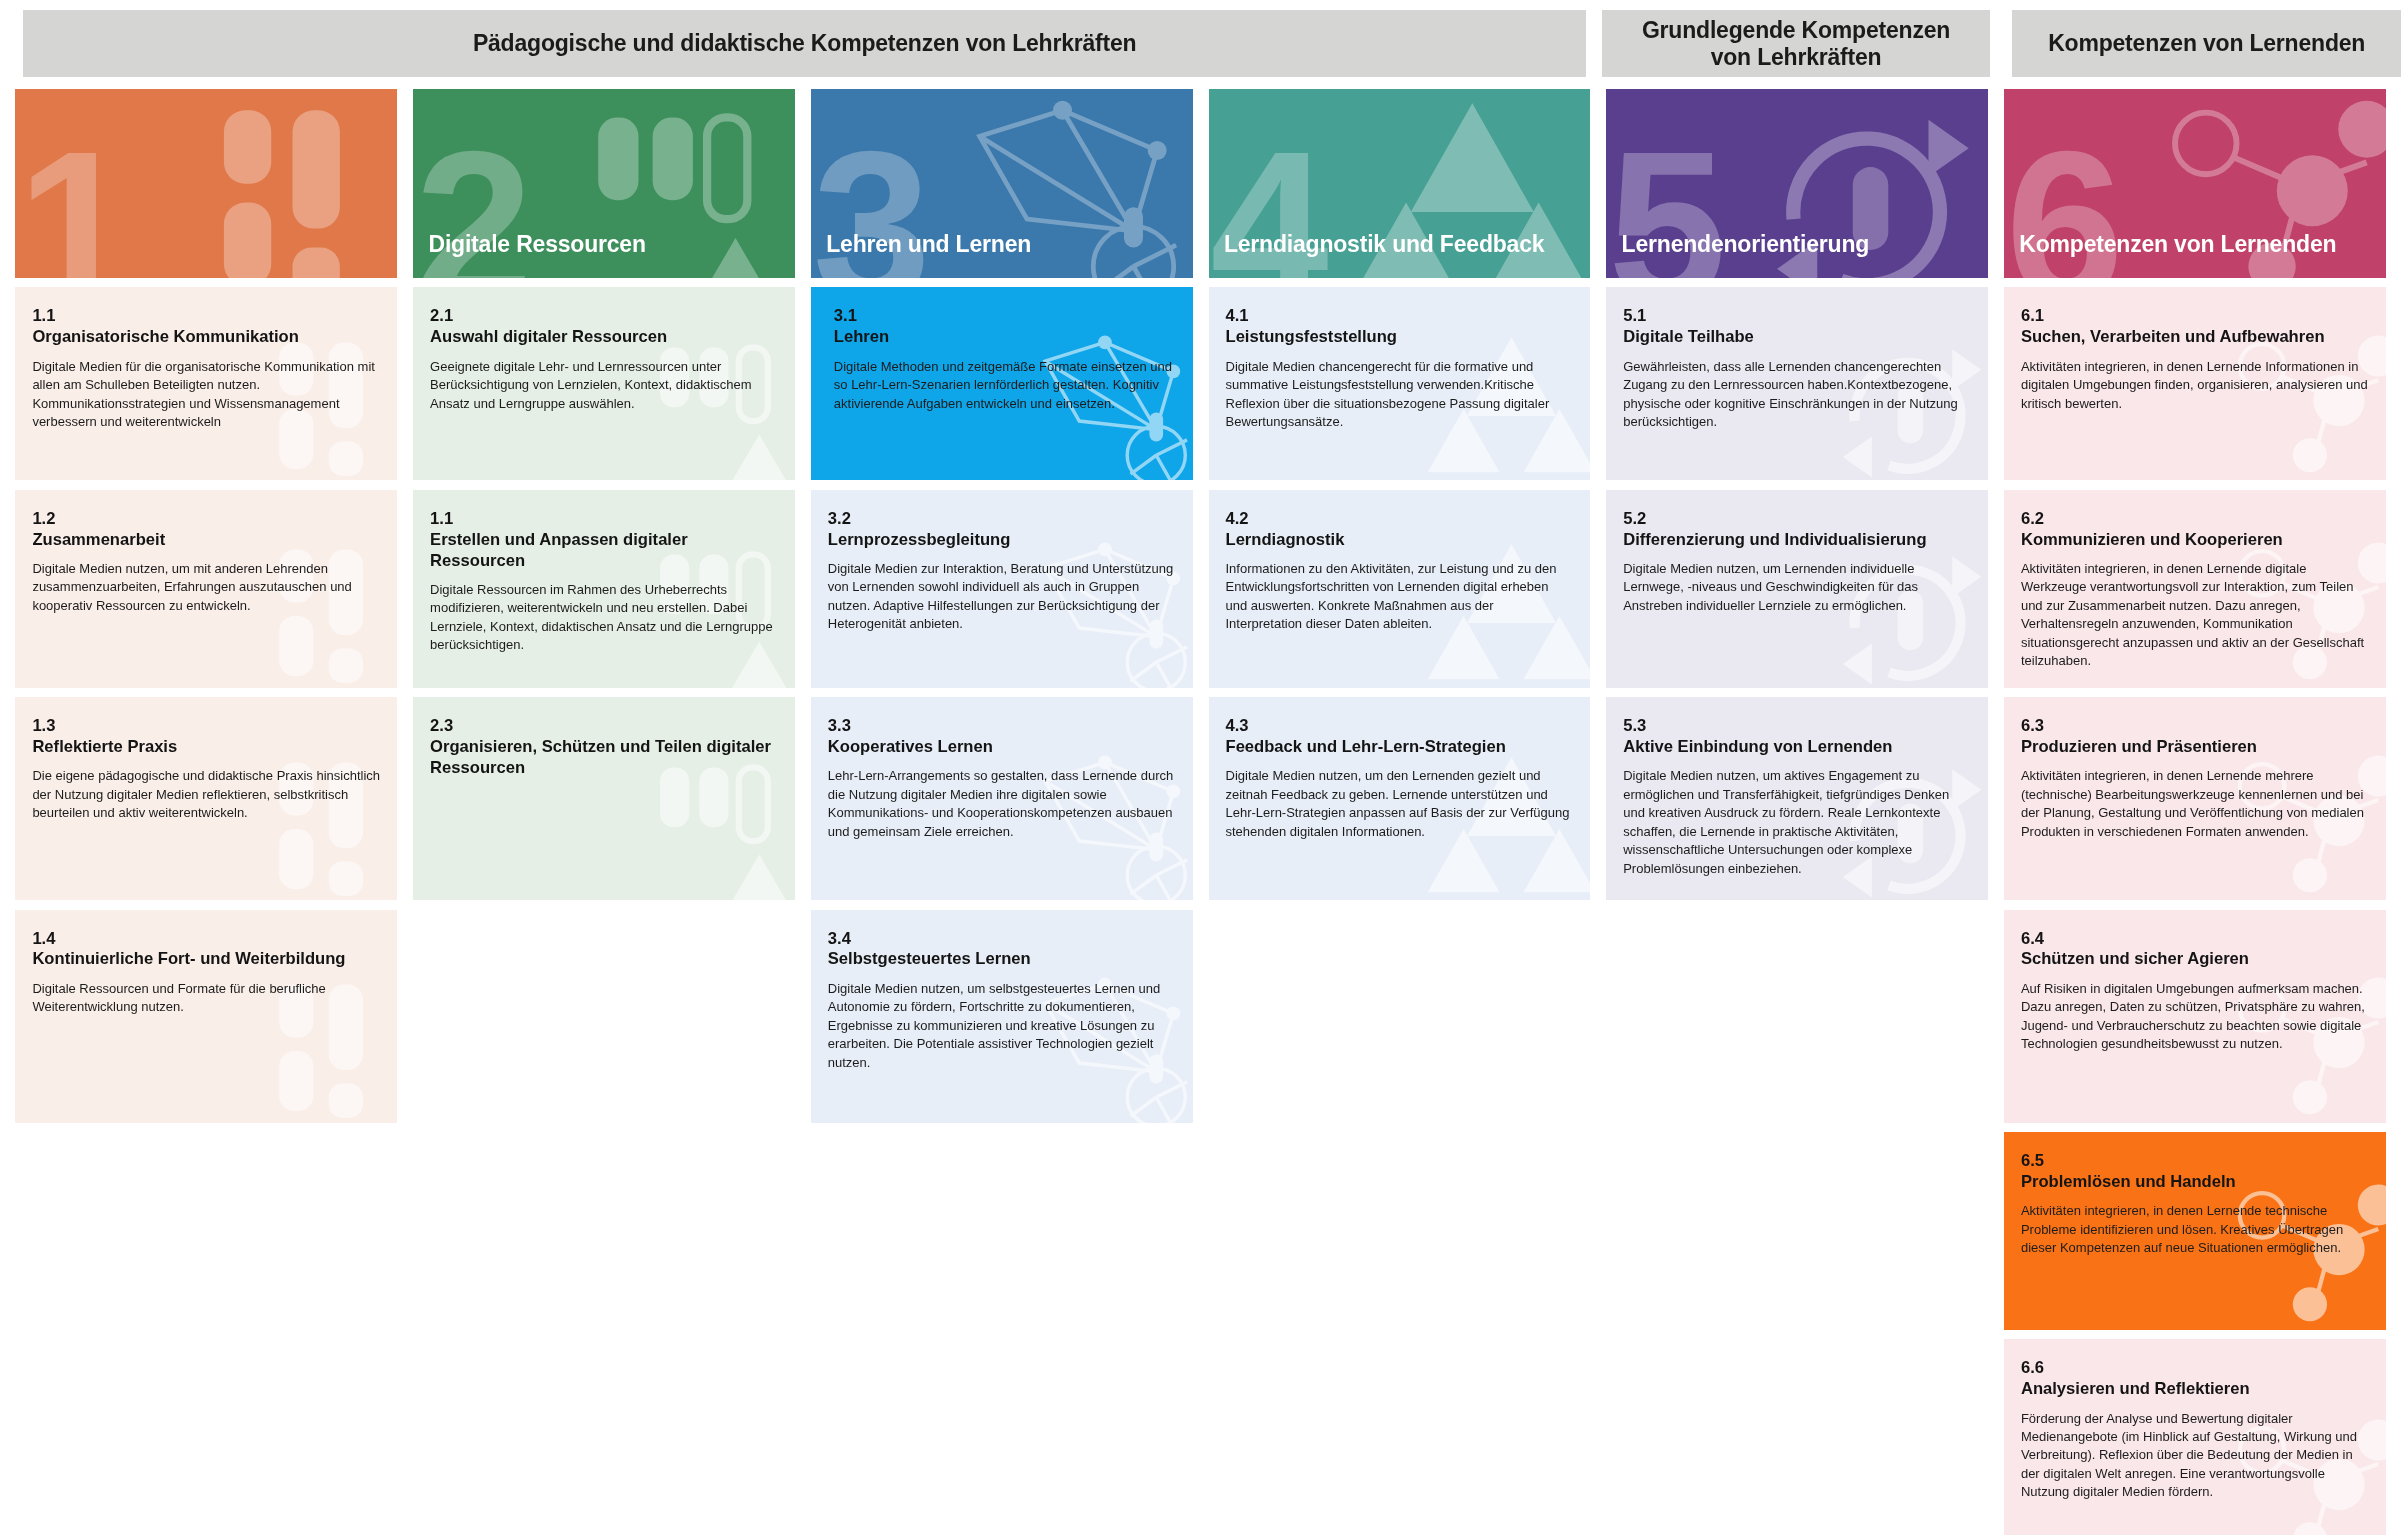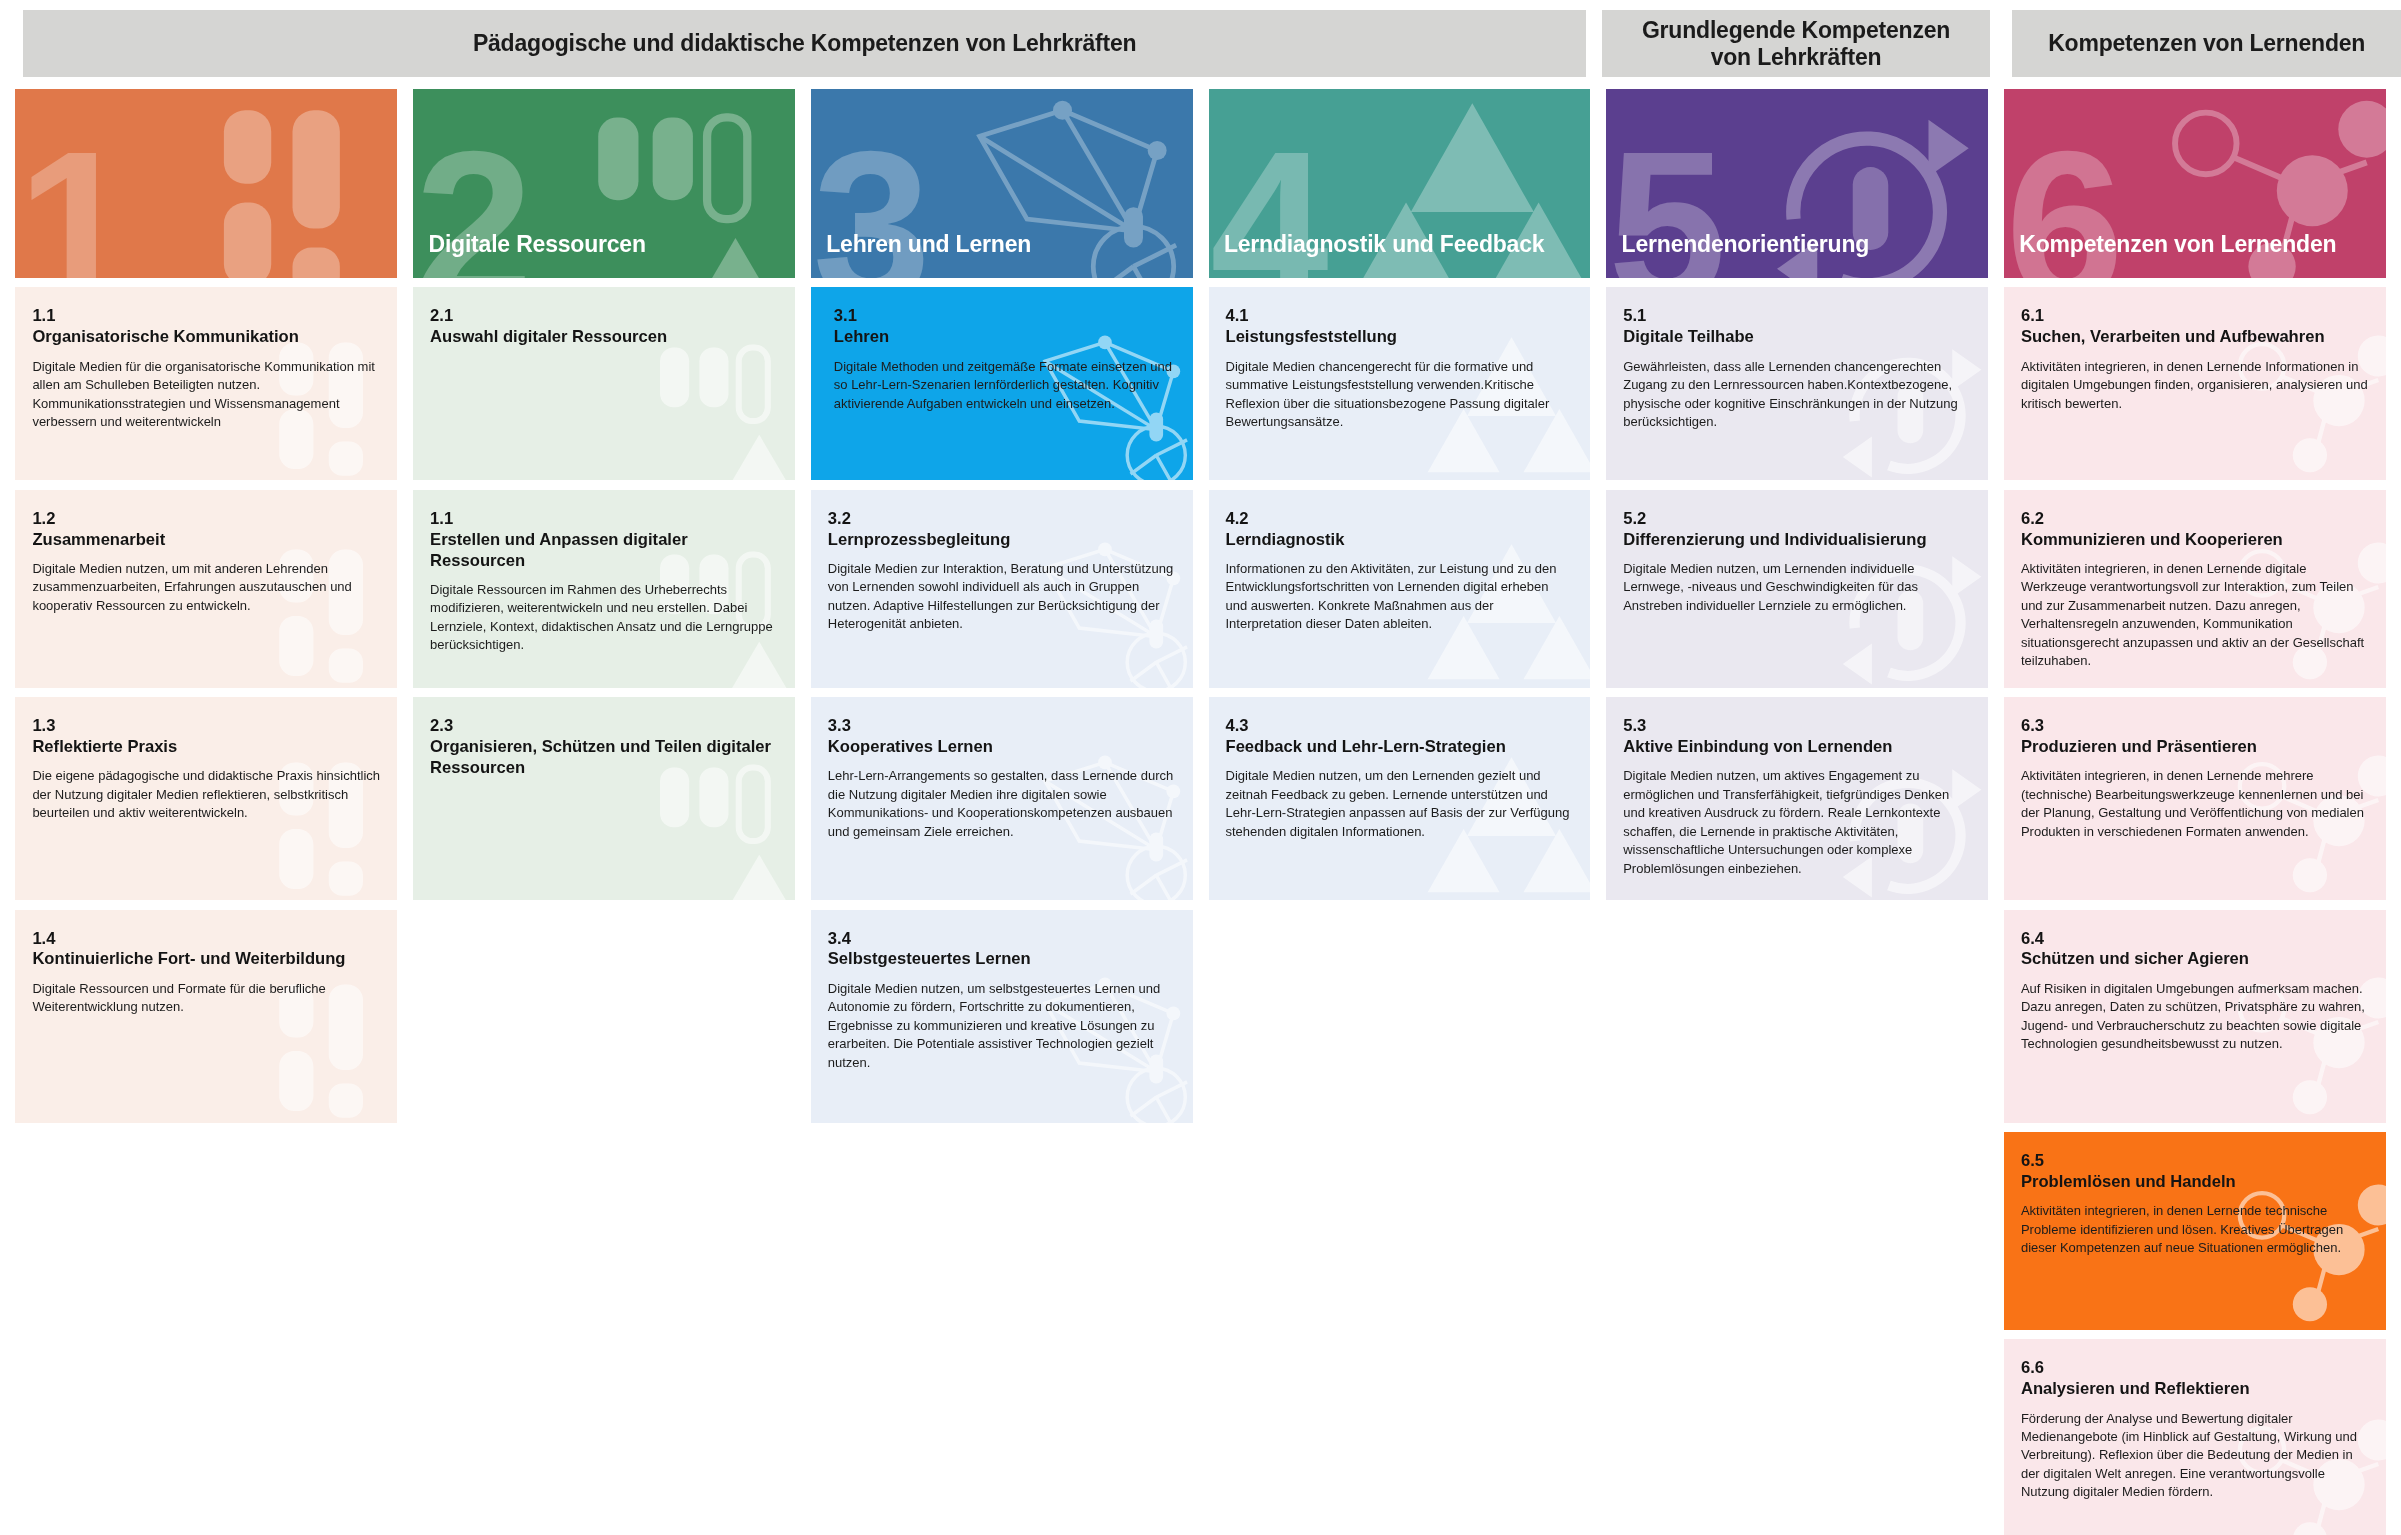--- a/index.html
+++ b/index.html
@@ -226,20 +226,21 @@
         </div>
         <div class="card h1" style="background: rgb(230, 239, 230);">
           <div class="card-deco"><svg viewBox="0 0 200 200">
               <rect x="34" y="24" width="34" height="70" rx="16" fill="#fff"></rect>
               <rect x="80" y="24" width="34" height="70" rx="16" fill="#fff"></rect>
               <rect x="126" y="24" width="34" height="86" rx="16" fill="none" stroke="#fff" stroke-width="7"></rect>
               <path d="M150 126 l34 58 h-68 z" fill="#fff"></path>
             </svg></div>
           <div class="card-num">2.1</div>
           <div class="card-head">Auswahl digitaler Ressourcen</div>
+          <div class="card-body">Geeignete digitale Lehr- und Lernressourcen unter Berücksichtigung von Lernzielen, Kontext, didaktischem Ansatz und Lerngruppe auswählen.</div>
         </div>
         <div class="card h2" style="background: rgb(230, 239, 230);">
           <div class="card-deco"><svg viewBox="0 0 200 200">
               <rect x="34" y="24" width="34" height="70" rx="16" fill="#fff"></rect>
               <rect x="80" y="24" width="34" height="70" rx="16" fill="#fff"></rect>
               <rect x="126" y="24" width="34" height="86" rx="16" fill="none" stroke="#fff" stroke-width="7"></rect>
               <path d="M150 126 l34 58 h-68 z" fill="#fff"></path>
             </svg></div>
           <div class="card-num">1.1</div>
           <div class="card-head">Erstellen und Anpassen digitaler Ressourcen</div>

